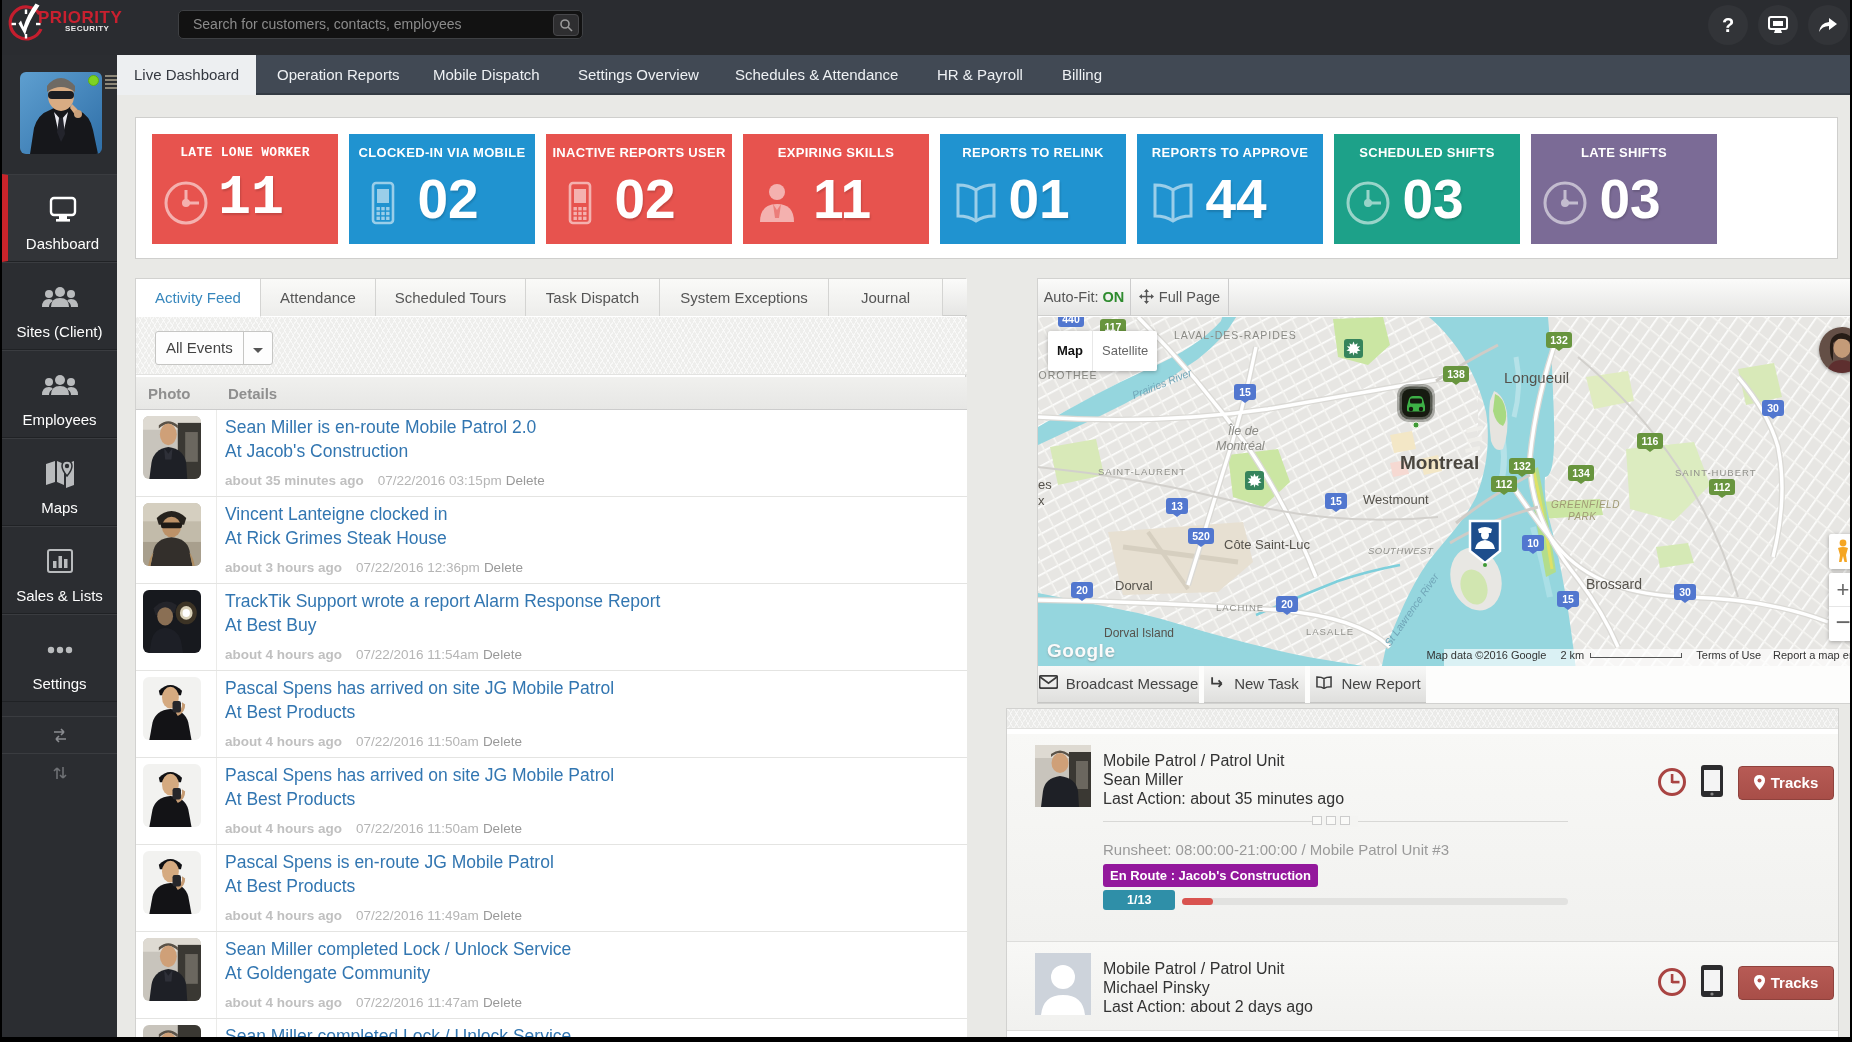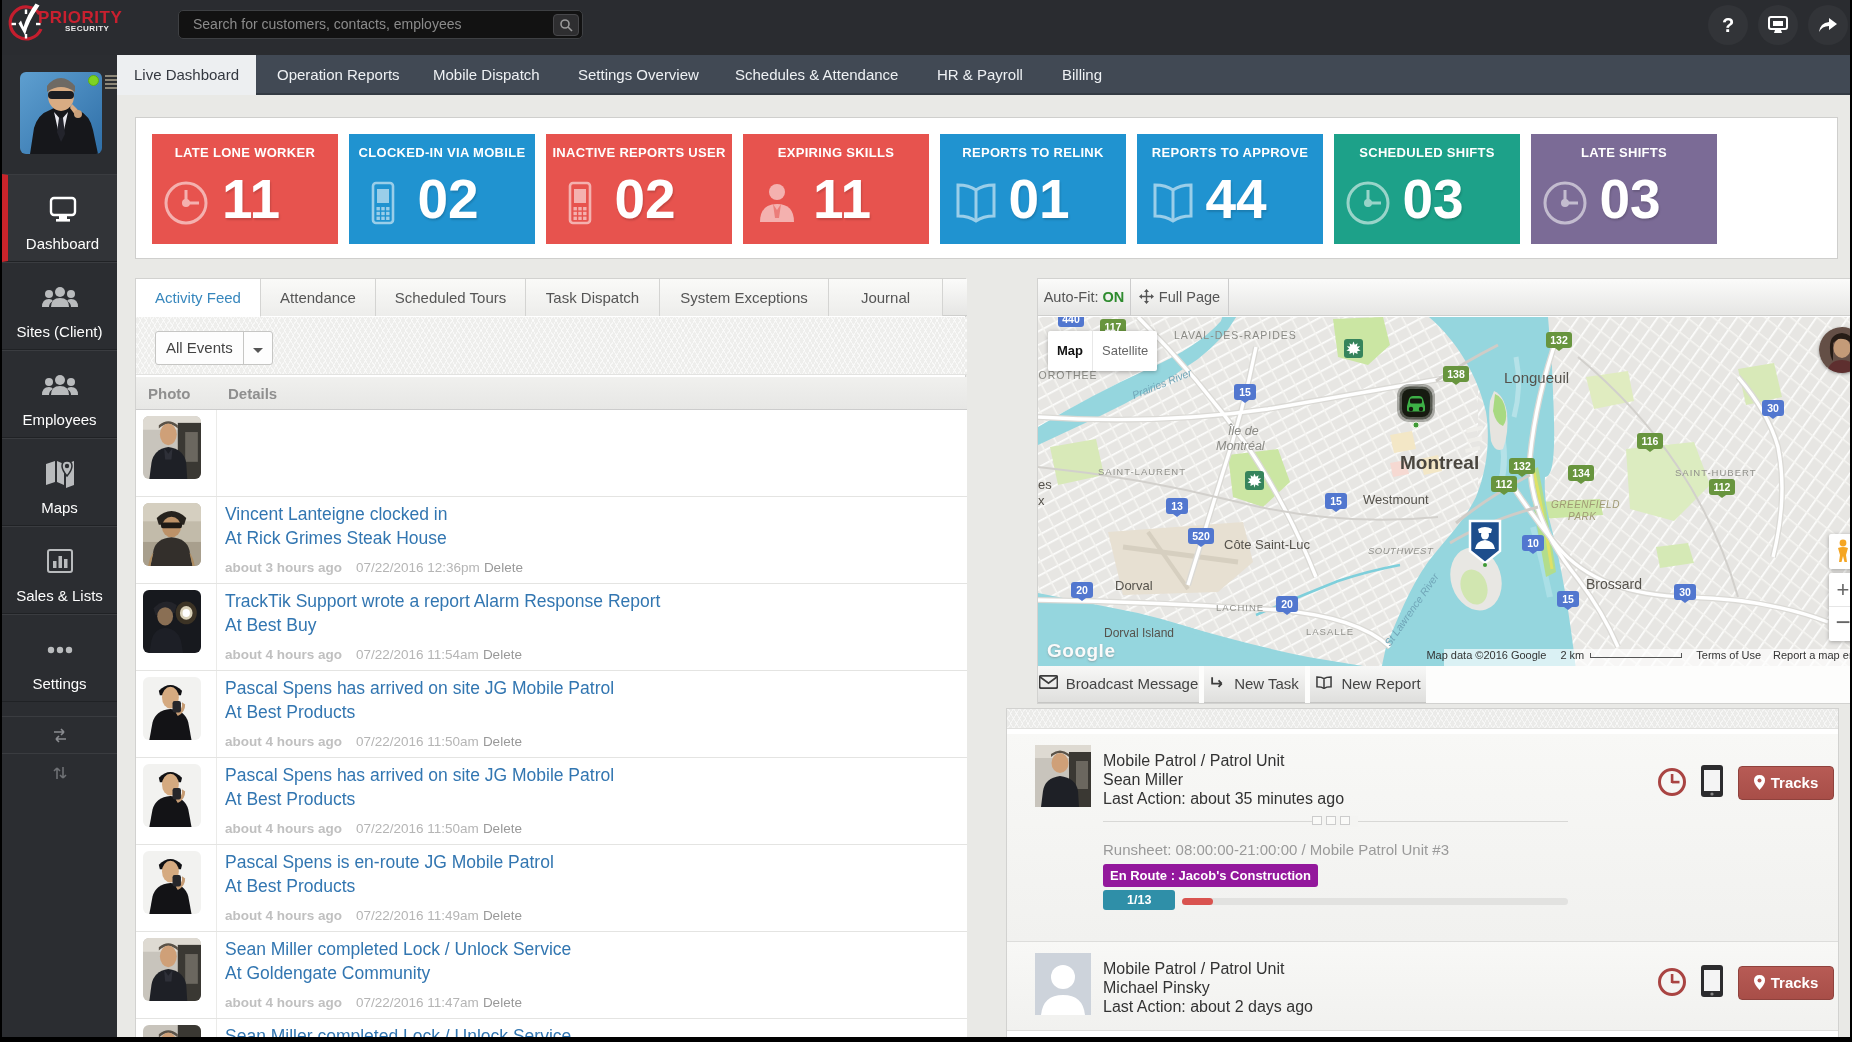--- a/index.html
+++ b/index.html
@@ -219,21 +219,21 @@
   <div id="tabbar">
     <div class="toptab" style="left:160px;">Operation Reports</div>
     <div class="toptab" style="left:316px;">Mobile Dispatch</div>
     <div class="toptab" style="left:461px;">Settings Overview</div>
     <div class="toptab" style="left:618px;">Schedules &amp; Attendance</div>
     <div class="toptab" style="left:820px;">HR &amp; Payroll</div>
     <div class="toptab" style="left:945px;">Billing</div>
     <div style="position:absolute; left:0; top:0; width:139px; height:40px; background:#edeff1; color:#343840; font-size:15px; text-align:center; line-height:40px;">Live Dashboard</div>
   </div>
   <div id="kpipanel">
-    <div class="kpi red" style="left:16px;">
+    <div class="kpi red" style="left:16px;font-family:Liberation Mono, monospace;">
       <span class="t">LATE LONE WORKER</span>
       <svg class="ic" width="46" height="46" viewBox="0 0 46 46">
           <circle cx="23" cy="23" r="20" fill="none" stroke="#fff" stroke-width="3"></circle>
           <circle cx="23" cy="23" r="4" fill="#fff"></circle>
           <rect x="21.5" y="10" width="3" height="14" fill="#fff"></rect>
           <rect x="23" y="21.5" width="13" height="3" fill="#fff"></rect>
         </svg>
       <span class="num">11</span>
     </div>
     <div class="kpi blue" style="left:213px;">
@@ -341,20 +341,25 @@
             <rect width="55" height="55" fill="#c8c4bc"></rect>
             <rect x="0" y="0" width="55" height="12" fill="#dedad2"></rect>
             <rect x="33" y="6" width="22" height="49" fill="#3a3833"></rect>
             <rect x="40" y="14" width="12" height="26" fill="#6b675f"></rect>
             <path d="M15 11 Q24 3 33 11 L33 8 Q24 1 15 8 Z" fill="#5a5248"></path>
             <ellipse cx="24" cy="16" rx="8" ry="9.5" fill="#cfa078"></ellipse>
             <path d="M6 55 L8 41 Q10 29 24 27 Q39 29 41 41 L42 55 Z" fill="#1e2026"></path>
             <path d="M20 28 L24 33 L28 28 L27 38 L21 38 Z" fill="#2e3038"></path>
             <path d="M20 29 L24 34 L28 29 L27 40 L21 40 Z" fill="#3c4td8" fill-opacity="0"></path>
           </svg></div>
+      <div class="ftxt">
+        <div class="l1"><a>Sean Miller</a> is en-route Mobile Patrol 2.0</div>
+        <div class="l2">At <a>Jacob's Construction</a></div>
+        <div class="meta"><b>about 35 minutes ago</b><span class="dt">07/22/2016 03:15pm</span><span class="del">Delete</span></div>
+      </div>
     </div>
     <div class="frow" style="top:218px;">
       <div class="fphoto"><svg width="58" height="63" viewBox="0 0 55 55" preserveAspectRatio="none">
             <rect width="55" height="55" fill="#c2bbaa"></rect>
             <rect y="0" width="55" height="16" fill="#d5cfc0"></rect>
             <rect y="34" width="55" height="21" fill="#a89f8d"></rect>
             <path d="M13 13 Q27 1 41 13 L39 19 L15 19 Z" fill="#26221d"></path>
             <ellipse cx="27" cy="21" rx="9" ry="9" fill="#bd9268"></ellipse>
             <rect x="17" y="17" width="20" height="5" rx="2" fill="#1d1a16"></rect>
             <path d="M7 55 L10 41 Q13 31 27 30 Q41 31 44 41 L47 55 Z" fill="#332f2b"></path>

